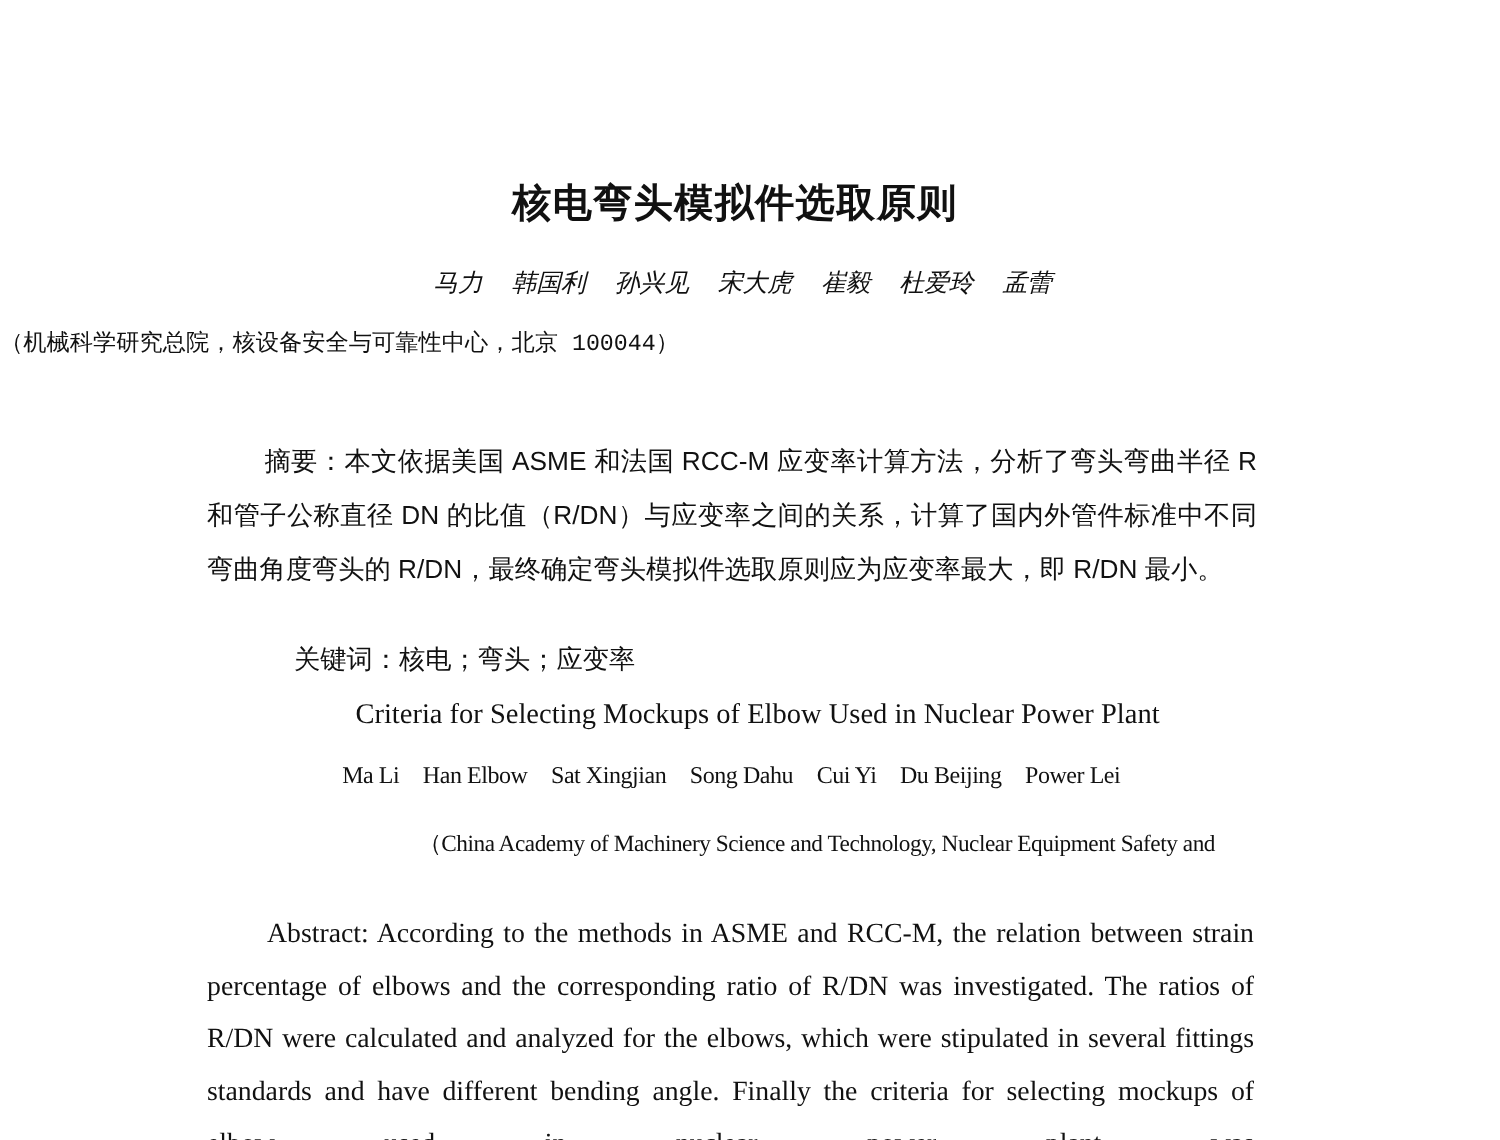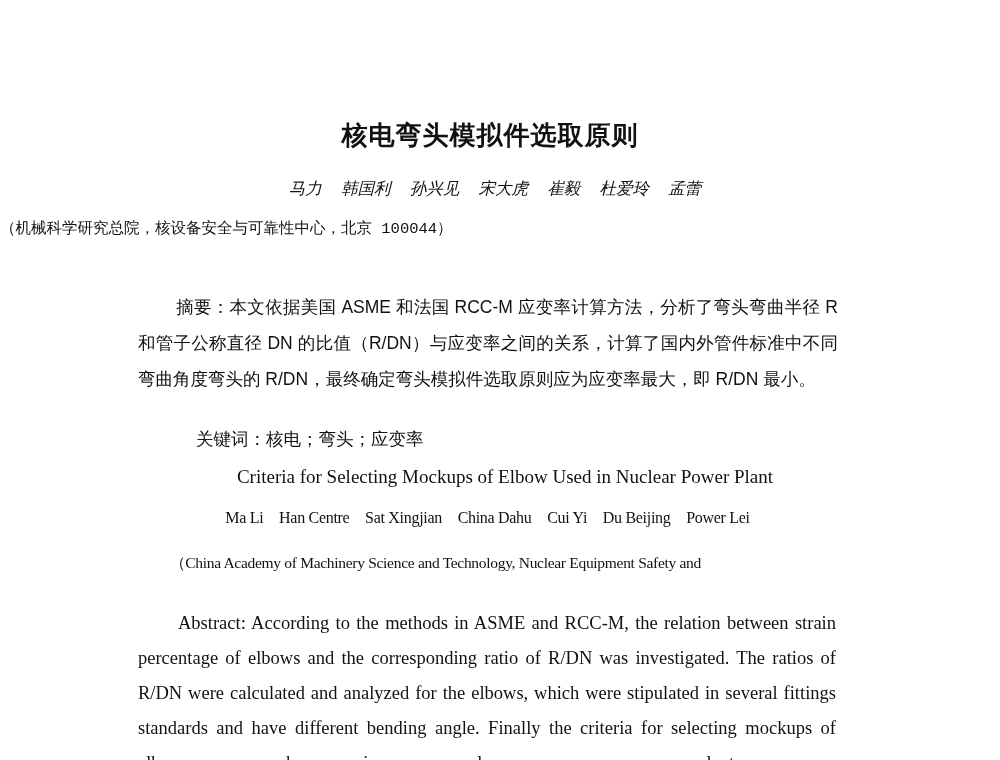--- a/index.html
+++ b/index.html
@@ -88,21 +88,21 @@
       font-size: 16px;
       font-family: "Liberation Serif", serif;
       letter-spacing: -0.3px;
     }
     .authors-en span { margin: 0 6px; }
     .affil-en {
       position: absolute;
       top: 549px;
       left: 170px;
       width: 640px;
-      text-align: left;
+      text-align: right;
       font-size: 15.5px;
       line-height: 27px;
       font-family: "Liberation Serif", serif;
       letter-spacing: -0.3px;
     }
     .abstract-en {
       position: absolute;
       top: 606px;
       left: 138px;
       width: 698px;
@@ -134,23 +134,23 @@
   <div class="affil-cn">（机械科学研究总院，核设备安全与可靠性中心，北京 100044）</div>
 
   <div class="abstract-cn"><span class="indent"></span><span>摘要：本文依据美国 ASME 和法国 RCC-M 应变率计算方法，分析了弯头弯曲半径 R 和管子公称直径 DN 的比值（R/DN）与应变率之间的关系，计算了国内外管件标准中不同弯曲角度弯头的 R/DN，最终确定弯头模拟件选取原则应为应变率最大，即 R/DN 最小。</span></div>
 
   <div class="keywords-cn">关键词：核电；弯头；应变率</div>
 
   <div class="title-en">Criteria for Selecting Mockups of Elbow Used in Nuclear Power Plant</div>
 
   <div class="authors-en">
     <span>Ma Li</span>
-    <span>Han Centre</span>
+    <span>Han Elbow</span>
     <span>Sat Xingjian</span>
-    <span>China Dahu</span>
+    <span>Song Dahu</span>
     <span>Cui Yi</span>
     <span>Du Beijing</span>
     <span>Power Lei</span>
   </div>
 
   <div class="affil-en">
     <div>（China Academy of Machinery Science and Technology, Nuclear Equipment Safety and</div>
   </div>
 
   <div class="abstract-en"><span class="indent"></span><span>Abstract: According to the methods in ASME and RCC-M, the relation between strain percentage of elbows and the corresponding ratio of R/DN was investigated. The ratios of R/DN were calculated and analyzed for the elbows, which were stipulated in several fittings standards and have different bending angle. Finally the criteria for selecting mockups of elbow used in nuclear power plant was</span></div>

